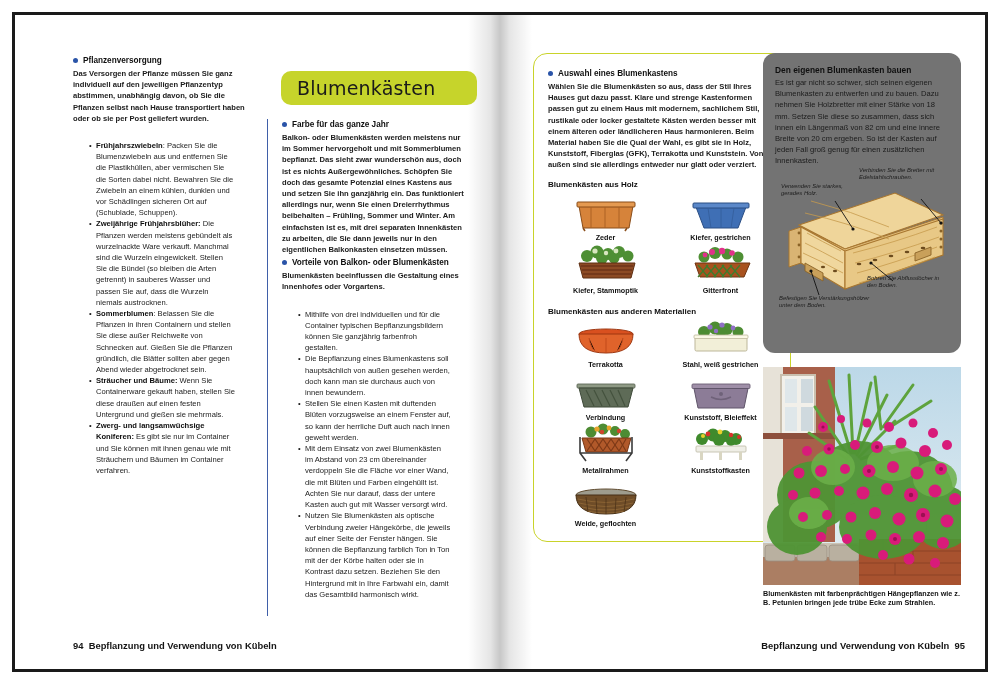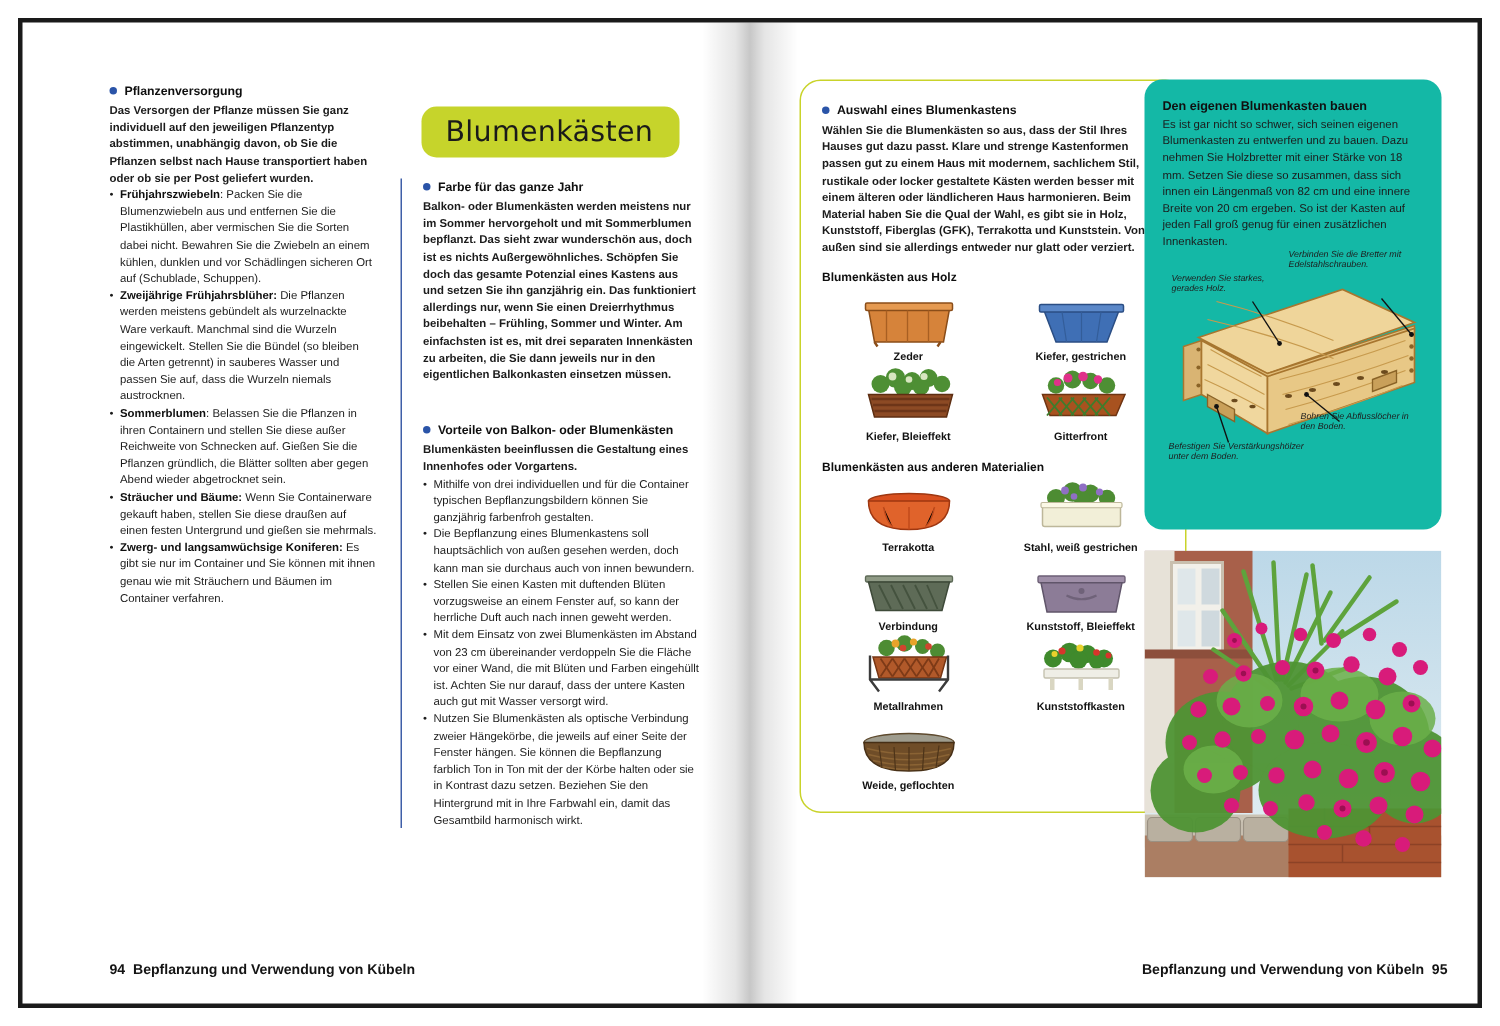--- a/index.html
+++ b/index.html
@@ -26,41 +26,41 @@
   .col-2{left:252px;width:200px;padding-left:14px;border-left:1.6px solid #3f5fa8;}
   .col-3{left:18px;top:38px;width:258px;padding:14px 12px 10px 14px;
          border:1.6px solid #c9d32a;border-radius:14px;box-sizing:border-box;}
 
   
   .bodytext{font-size:7.6px;line-height:11.2px;color:#1b1b1b;text-align:left;margin:0;font-weight:bold;}
   .head-row{display:flex;align-items:flex-start;gap:5px;margin:0 0 2px 0;}
   .head-row .dot{width:5px;height:5px;border-radius:50%;background:#2a54a8;flex:0 0 auto;margin-top:3px;}
   .head-row .htxt{font-size:8.2px;font-weight:bold;color:#0f0f0f;line-height:11px;}
 
-  ul.blist{list-style:none;margin:0;padding:0;}
+  ul.blist{list-style:none;margin:16px;padding:0;}
   ul.blist>li{position:relative;padding-left:7px;font-size:7.6px;line-height:11.2px;color:#1b1b1b;margin:0;}
   ul.blist>li::before{content:"\2022";position:absolute;left:0;top:0;color:#1b1b1b;font-size:7.6px;}
   ul.blist>li b{font-weight:bold;color:#0f0f0f;}
 
   
-  .title-pill{position:absolute;left:266px;top:56px;width:172px;height:34px;
+  .title-pill{position:absolute;left:266px;top:56px;width:196px;height:34px;
     background:#c6d42b;border-radius:10px;display:flex;align-items:center;}
   .title-pill .t{font-size:19px;color:#1a1a1a;padding-left:16px;letter-spacing:0.2px;
     font-family:"DejaVu Sans",sans-serif;}
 
   
   .grid-head{font-size:8px;font-weight:bold;color:#0f0f0f;margin:9px 0 3px 0;}
   .pgrid{display:flex;flex-wrap:wrap;}
   .pcell{width:50%;box-sizing:border-box;text-align:center;margin-bottom:3px;}
   .pcell .art{height:40px;display:flex;align-items:flex-end;justify-content:center;}
   .pcell .cap{font-size:7.2px;font-weight:bold;color:#111;margin-top:1px;line-height:9px;}
 
   
   .tipbox{position:absolute;left:248px;top:38px;width:198px;height:300px;
-    background:#14b8a6;border-radius:12px;box-sizing:border-box;padding:12px 12px 6px 12px;}
+    background:#737373;border-radius:12px;box-sizing:border-box;padding:12px 12px 6px 12px;}
   .tipbox h3{font-size:8.4px;font-weight:bold;color:#101010;margin:0 0 2px 0;}
   .tipbox p{font-size:7.6px;line-height:11.2px;color:#1b1b1b;margin:0;}
 
   .diagram{position:relative;width:174px;height:168px;margin-top:4px;}
   .dlabel{position:absolute;font-size:5.9px;font-style:italic;color:#1d1d1d;line-height:7.4px;}
 
   
   .photo{position:absolute;left:248px;top:352px;width:198px;height:218px;overflow:hidden;}
   .photo svg{display:block;}
   .photo-cap{position:absolute;left:248px;top:574px;width:198px;
@@ -99,21 +99,21 @@
     <div class="title-pill">
       <span class="t">Blumenkästen</span>
     </div>
 
     <div class="col col-2" style="top:104px;">
       <div class="head-row">
         <span class="dot"></span>
         <span class="htxt">Farbe für das ganze Jahr</span>
       </div>
       <p class="bodytext">Balkon- oder Blumenkästen werden meistens nur im Sommer hervorgeholt und mit Sommerblumen bepflanzt. Das sieht zwar wunderschön aus, doch ist es nichts Außergewöhnliches. Schöpfen Sie doch das gesamte Potenzial eines Kastens aus und setzen Sie ihn ganzjährig ein. Das funktioniert allerdings nur, wenn Sie einen Dreierrhythmus beibehalten – Frühling, Sommer und Winter. Am einfachsten ist es, mit drei separaten Innenkästen zu arbeiten, die Sie dann jeweils nur in den eigentlichen Balkonkasten einsetzen müssen.</p>
-      <div class="head-row" style="margin-top:26px;">
+      <div class="head-row" style="margin-top:2px;">
         <span class="dot"></span>
         <span class="htxt">Vorteile von Balkon- oder Blumenkästen</span>
       </div>
       <p class="bodytext">Blumenkästen beeinflussen die Gestaltung eines Innenhofes oder Vorgartens.</p>
       <ul class="blist">
         <li>Mithilfe von drei individuellen und für die Container typischen Bepflanzungsbildern können Sie ganzjährig farbenfroh gestalten.</li>
         <li>Die Bepflanzung eines Blumenkastens soll hauptsächlich von außen gesehen werden, doch kann man sie durchaus auch von innen bewundern.</li>
         <li>Stellen Sie einen Kasten mit duftenden Blüten vorzugsweise an einem Fenster auf, so kann der herrliche Duft auch nach innen geweht werden.</li>
         <li>Mit dem Einsatz von zwei Blumenkästen im Abstand von 23 cm übereinander verdoppeln Sie die Fläche vor einer Wand, die mit Blüten und Farben eingehüllt ist. Achten Sie nur darauf, dass der untere Kasten auch gut mit Wasser versorgt wird.</li>
         <li>Nutzen Sie Blumenkästen als optische Verbindung zweier Hängekörbe, die jeweils auf einer Seite der Fenster hängen. Sie können die Bepflanzung farblich Ton in Ton mit der der Körbe halten oder sie in Kontrast dazu setzen. Beziehen Sie den Hintergrund mit in Ihre Farbwahl ein, damit das Gesamtbild harmonisch wirkt.</li>
@@ -174,21 +174,21 @@
               </g>
               <g fill="#d8e6c0">
                   <circle cx="24" cy="6" r="2.6"></circle>
                   <circle cx="45" cy="6" r="2.4"></circle>
                   <circle cx="35" cy="8" r="2.2"></circle>
                 </g>
               <path d="M8 18 L64 18 L60 33 L12 33 Z" fill="#8c4a24" stroke="#5d2e12" stroke-width="1"></path>
               <path d="M10 21 L62 21 M11 25 L61 25 M12 29 L60 29" stroke="#6d3518" stroke-width="1.6"></path>
             </svg>
           </div>
-          <div class="cap">Kiefer, Bleieffekt</div>
+          <div class="cap">Kiefer, Stammoptik</div>
         </div>
 
         <div class="pcell">
           <div class="art">
             <svg width="70" height="40" viewBox="0 0 70 40">
               <g fill="#4e8f34">
                   <circle cx="18" cy="12" r="5.5"></circle>
                   <circle cx="29" cy="8" r="6"></circle>
                   <circle cx="41" cy="9" r="5.5"></circle>
                   <circle cx="52" cy="12" r="5.5"></circle>
@@ -528,18 +528,19 @@
             <circle cx="114" cy="80" r="2"></circle>
             <circle cx="106" cy="104" r="2"></circle>
           <circle cx="148" cy="128" r="2.2"></circle>
             <circle cx="160" cy="148" r="2.2"></circle>
             <circle cx="132" cy="172" r="2"></circle>
           <circle cx="66" cy="82" r="1.8"></circle>
             <circle cx="178" cy="102" r="2"></circle>
         </g>
       </svg>
     </div>
+    <div class="photo-cap">Blumenkästen mit farbenprächtigen Hängepflanzen wie z. B. Petunien bringen jede trübe Ecke zum Strahlen.</div>
 
     <div class="footer footer-right">
       <span>Bepflanzung und Verwendung von Kübeln</span>&nbsp;&nbsp;<span class="pnum">95</span>
     </div>
   </div>
 </div>
 
 </body></html>

